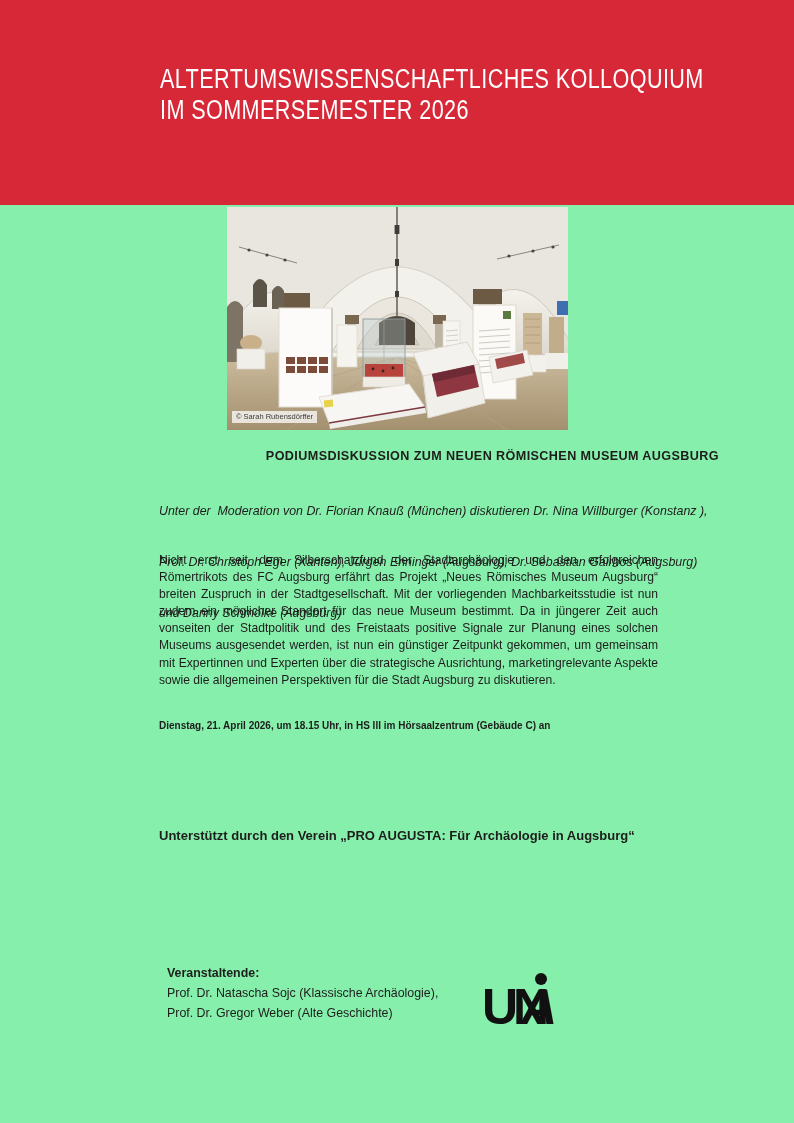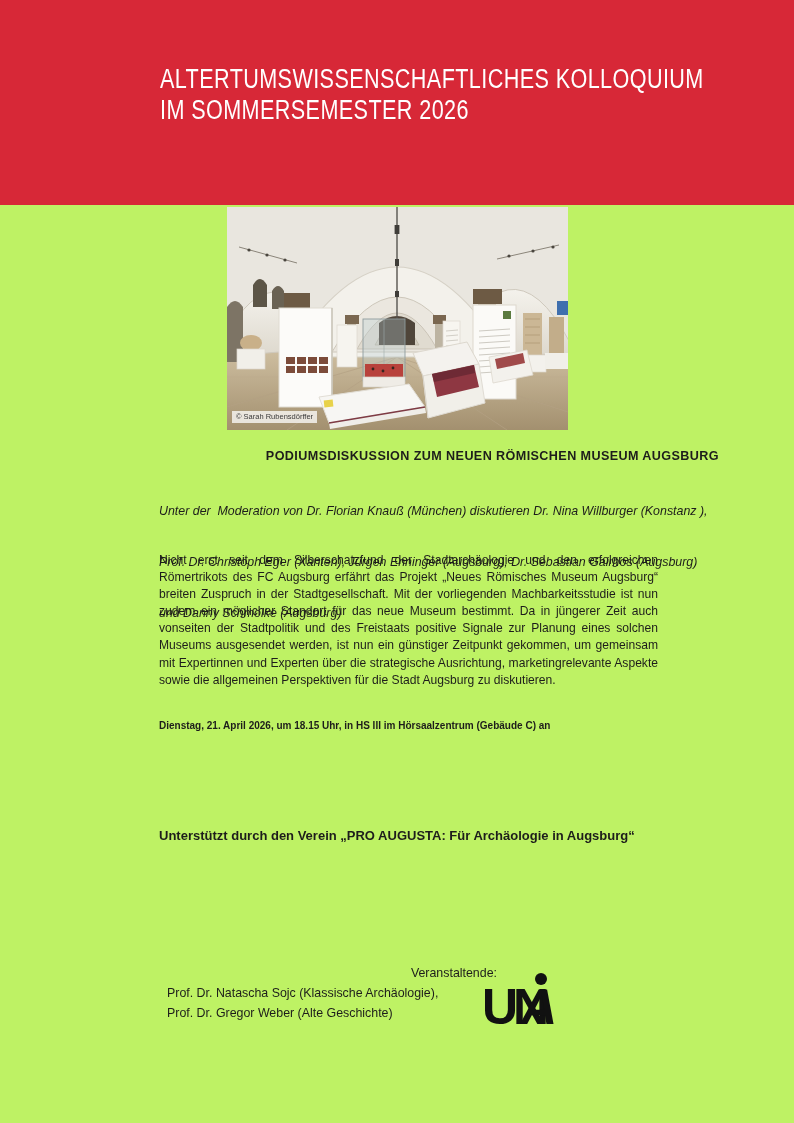--- a/index.html
+++ b/index.html
@@ -1,17 +1,17 @@
 <!DOCTYPE html>
 <html><head>
 <meta charset="utf-8">
 <style>
   html,body{margin:0;padding:0;background:#e5e5e5;}
   .page{
-    position:relative;width:794px;height:1123px;background:#bef264;
+    position:relative;width:794px;height:1123px;background:#86efac;
     margin:0 auto;overflow:hidden;
     font-family:"Liberation Sans",sans-serif;color:#1d1d1b;
   }
   
   .band{position:absolute;left:0;top:0;width:794px;height:205px;background:#d72837;}
   .band-title{position:absolute;left:160px;top:64px;color:#ffffff;font-weight:400;}
   .band-title .line{display:block;font-size:27px;line-height:31px;transform:scaleX(0.8);transform-origin:left center;white-space:nowrap;letter-spacing:0.5px;}
   
   .photo{position:absolute;left:227px;top:207px;width:341px;height:223px;overflow:hidden;}
   .photo svg{display:block;}
@@ -20,21 +20,21 @@
     font-size:7.5px;line-height:10px;padding:1px 4px;color:#3a3a3a;white-space:nowrap;
   }
   
   .abs{position:absolute;}
   .heading{left:159px;top:449px;width:560px;font-size:12.6px;font-weight:bold;letter-spacing:0.4px;text-align:right;}
   .moderation{left:159px;top:469px;width:580px;font-size:12.4px;font-style:italic;line-height:17px;white-space:pre-wrap;}
   .body-par{left:159px;top:552px;width:499px;font-size:12.1px;line-height:17.1px;text-align:justify;}
   .date-block{left:159px;top:712px;width:560px;font-size:10px;font-weight:bold;line-height:27px;}
   .support{left:159px;top:828px;width:560px;font-size:13px;font-weight:bold;}
   .organizers{left:167px;top:963px;width:330px;font-size:12.4px;line-height:20px;}
-  .organizers .org-label{font-weight:normal;text-align:right;}
+  .organizers .org-label{font-weight:bold;}
   
   .logo{left:484px;top:972px;display:flex;align-items:center;}
   .logo-mark{width:84px;height:56px;flex:0 0 auto;}
   .logo-text{margin-left:9px;padding-top:15px;font-family:"Liberation Serif",serif;font-size:11.5px;line-height:13.5px;}
   .logo-text .lt1{color:#1d1d1b;}
   .logo-text .lt2,.logo-text .lt3{color:#c23b38;}
 </style>
 </head>
 <body>
 

